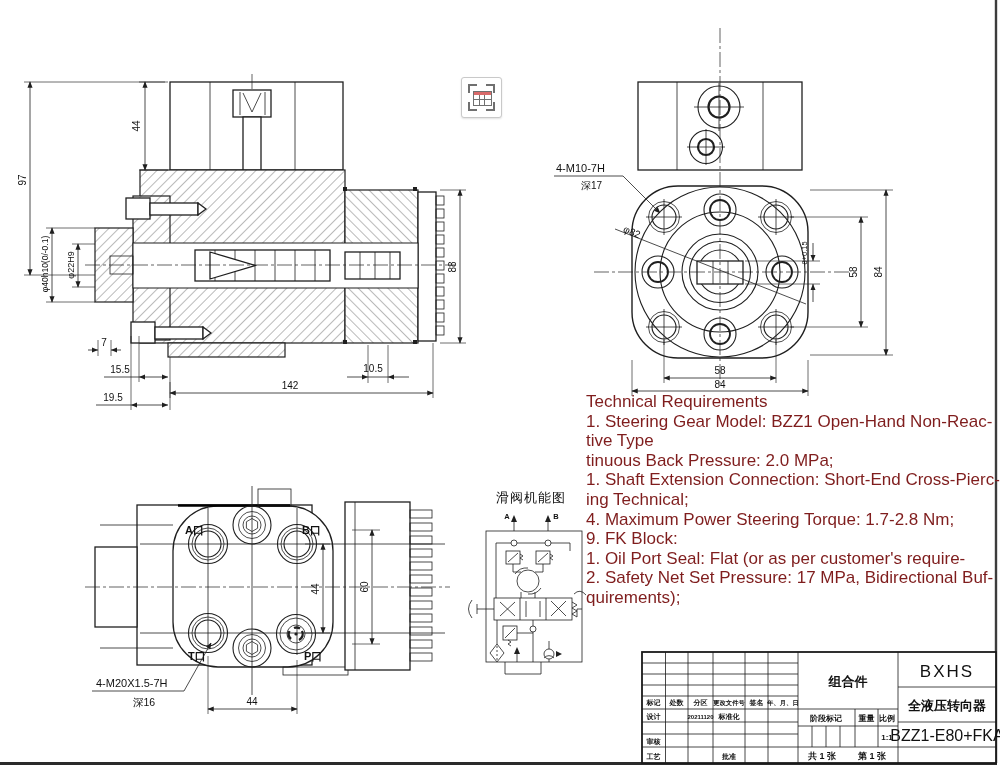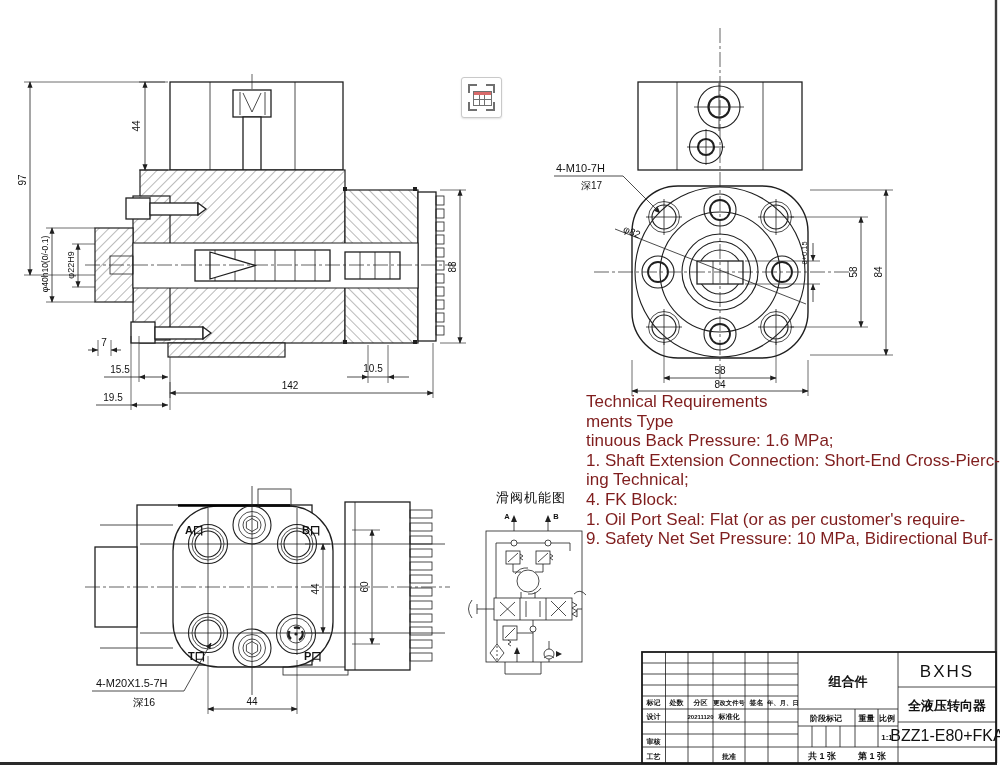--- a/index.html
+++ b/index.html
@@ -451,27 +451,30 @@
 
     <text font-size="17" text-anchor="middle" x="947" y="677" letter-spacing="2">BXHS</text>
     <text font-size="13" font-weight="bold" text-anchor="middle" x="947" y="710">全液压转向器</text>
     <text font-size="16" text-anchor="middle" x="947" y="741">BZZ1-E80+FKA</text>
   </g>
 </svg>
 
 
 <div id="tech">
   <div>Technical Requirements</div>
-  <div>ments Type</div>
-  <div>tinuous Back Pressure: 1.6 MPa;</div>
+  <div>1. Steering Gear Model: BZZ1 Open-Hand Non-Reac-</div>
+  <div>tive Type</div>
+  <div>tinuous Back Pressure: 2.0 MPa;</div>
   <div>1. Shaft Extension Connection: Short-End Cross-Pierc-</div>
   <div>ing Technical;</div>
-  <div>4. FK Block:</div>
+  <div>4. Maximum Power Steering Torque: 1.7-2.8 Nm;</div>
+  <div>9. FK Block:</div>
   <div>1. Oil Port Seal: Flat (or as per customer's require-</div>
-  <div>9. Safety Net Set Pressure: 10 MPa, Bidirectional Buf-</div>
+  <div>2. Safety Net Set Pressure: 17 MPa, Bidirectional Buf-</div>
+  <div>quirements);</div>
 </div>
 
 
 <div id="ovicon">
   <div class="br tl"></div>
   <div class="br tr"></div>
   <div class="br bl"></div>
   <div class="br brc"></div>
   <div class="tbl">
     <div class="hdr"></div>

